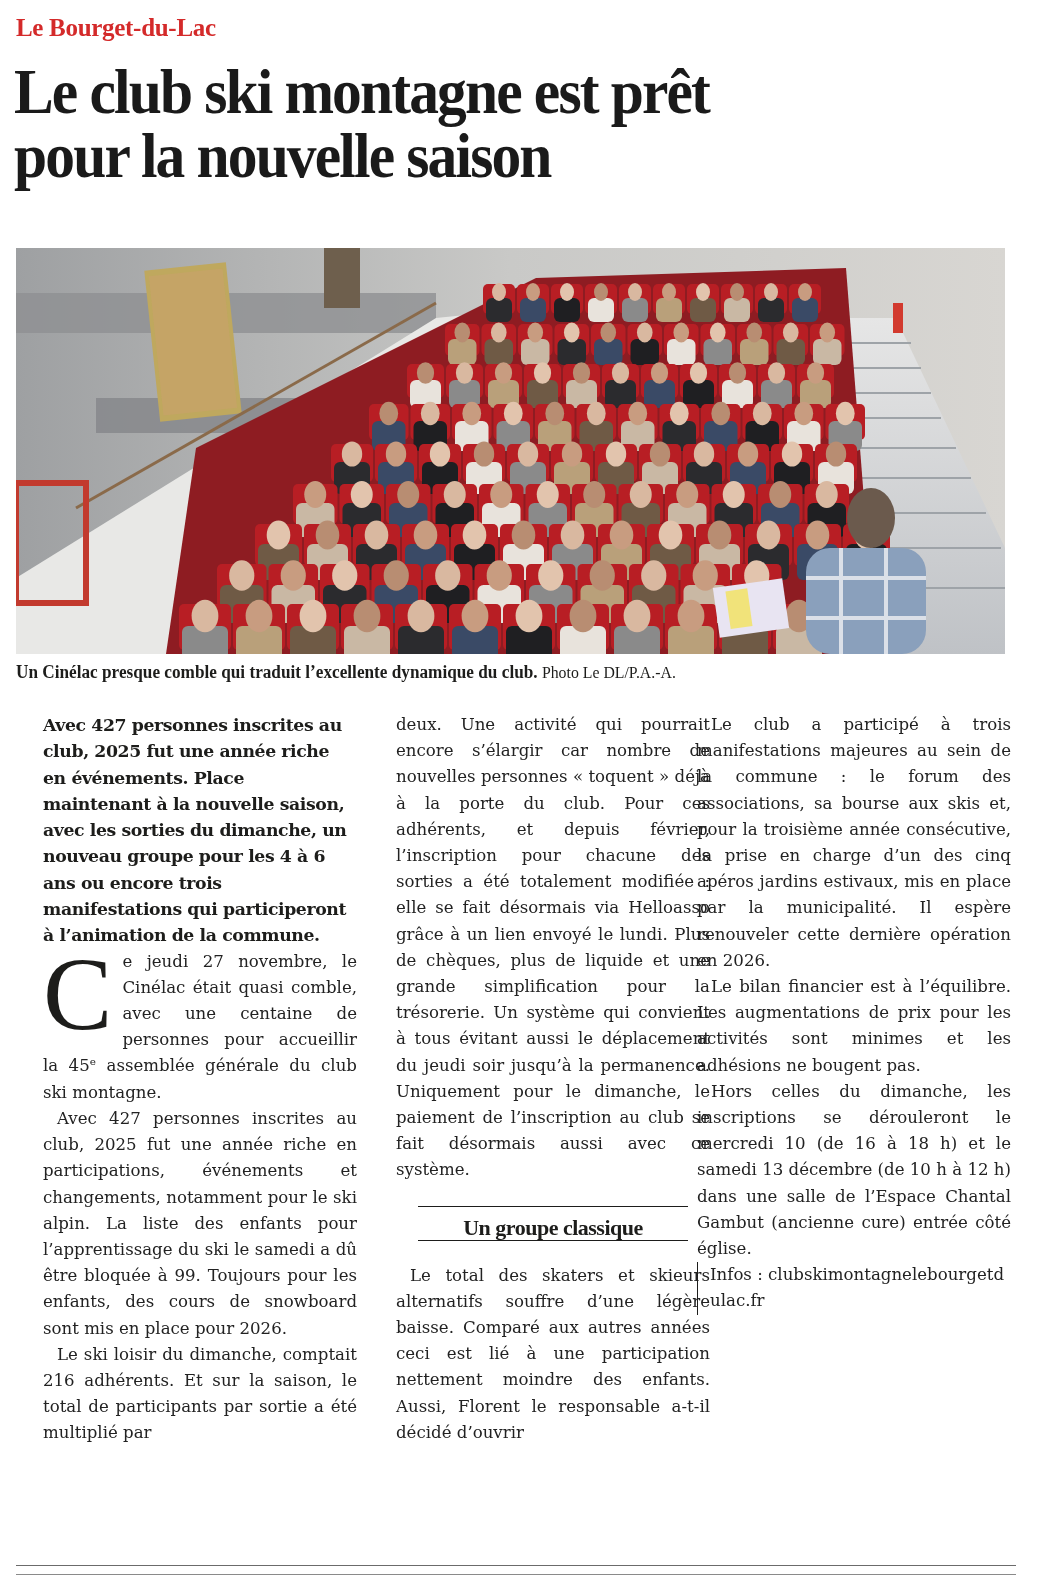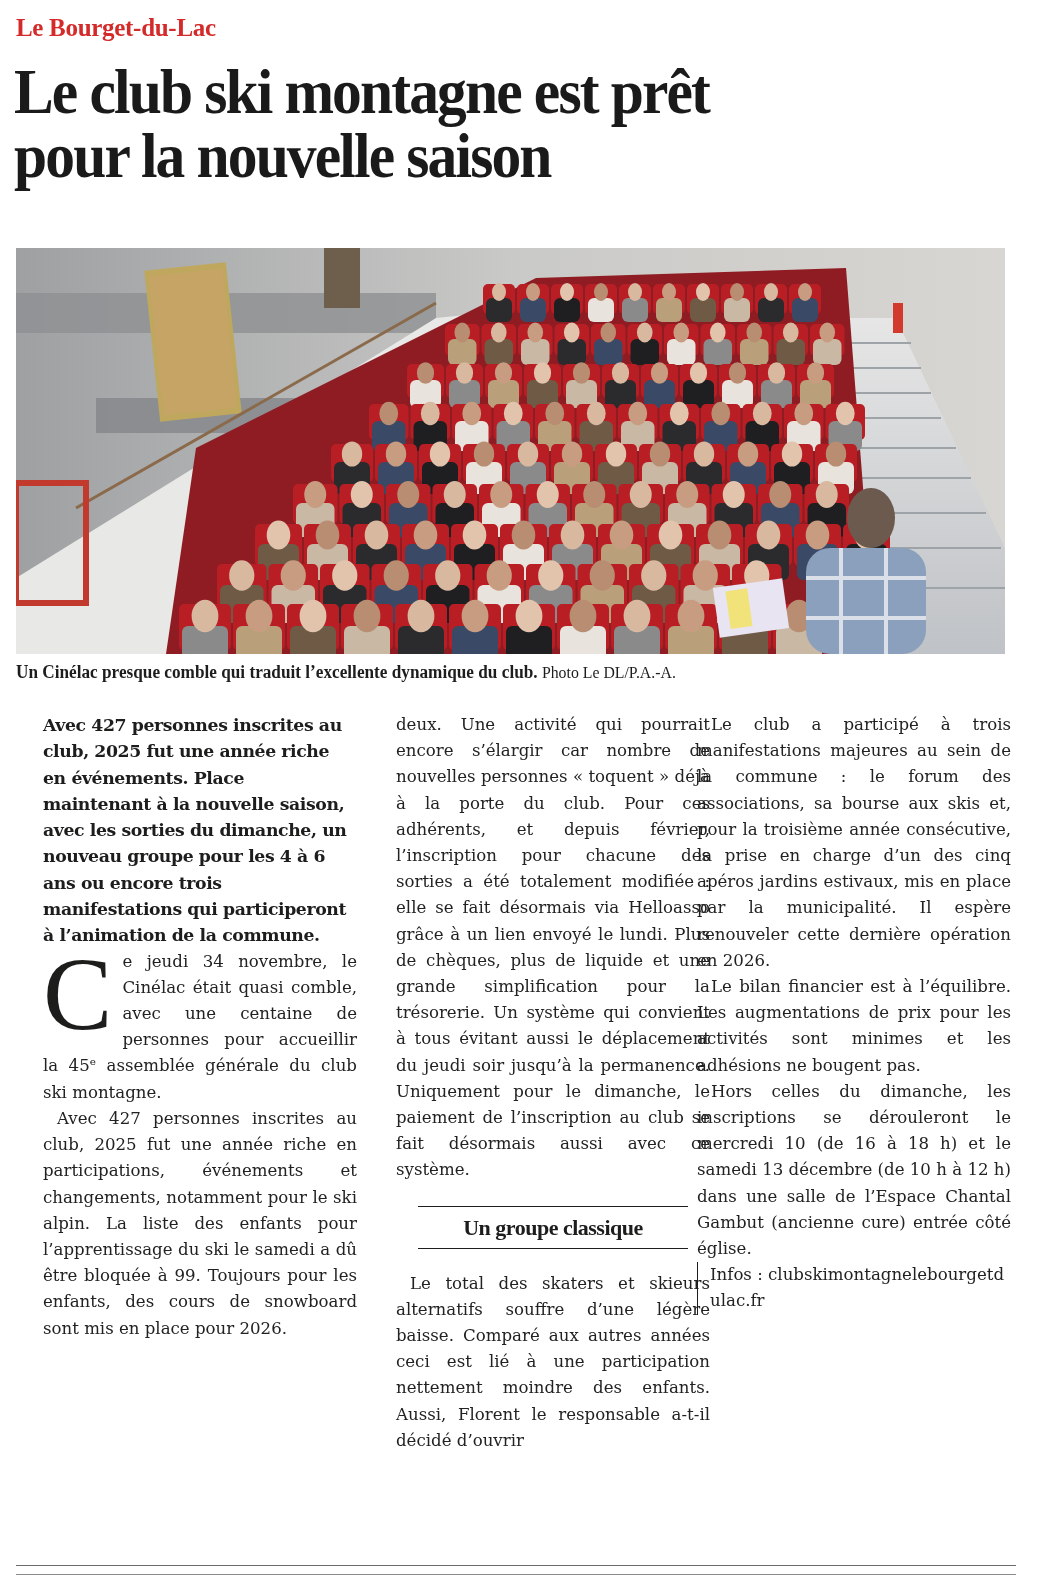--- a/index.html
+++ b/index.html
@@ -41,21 +41,21 @@
     color: #1d1d1b; text-align: left; letter-spacing: -0.4px; margin: 0 0 20px 0;
   }
   .col p { margin: 0; }
   .col p.indent { text-indent: 14px; }
   .dropcap {
     float: left; font-family: "Liberation Serif", serif; font-size: 104px; line-height: 78px;
     margin: 6px 10px 0 0; color: #1d1d1b; height: 78px;
   }
   .subhead {
     margin: 22px 22px 22px 22px; border-top: 1.5px solid #1d1d1b; border-bottom: 1.5px solid #1d1d1b;
-    padding: 8px 0 8px 0; text-align: center;
+    padding: 8px 0 0 0; text-align: center;
     font-family: "Liberation Serif", serif; font-weight: bold; font-size: 22px; line-height: 25px; color: #1d1d1b;
     letter-spacing: -0.5px;
   }
   .byline { font-weight: bold; margin-top: 0; }
   .byline .bullet { font-size: 13px; vertical-align: 2px; margin-right: 3px; }
   .infos { border-left: 1.5px solid #1d1d1b; padding-left: 12px; margin-top: 4px; text-align: left; }
   .rule { position: absolute; left: 16px; width: 1000px; height: 0; border-top: 1.5px solid #6b6b6b; }
   .rule1 { top: 1565px; }
   .rule2 { top: 1574px; border-top-color: #8a8a8a; }
 </style>
@@ -434,22 +434,23 @@
   </svg>
 </div>
 
 <div class="caption">
   <span class="cap-text">Un Cinélac presque comble qui traduit l’excellente dynamique du club.</span>
   <span class="credit">Photo Le DL/P.A.-A.</span>
 </div>
 
 <div class="col col1">
   <p class="lead">Avec 427 personnes inscrites au club, 2025 fut une année riche en événements. Place maintenant à la nouvelle saison, avec les sorties du dimanche, un nouveau groupe pour les 4 à 6 ans ou encore trois manifestations qui participeront à l’animation de la commune.</p>
-  <p><span class="dropcap">C</span><span>e jeudi 34 novembre, le Cinélac était quasi comble, avec une centaine de personnes pour accueillir la 45ᵉ assemblée générale du club ski montagne.</span></p>
+  <p><span class="dropcap">C</span><span>e jeudi 27 novembre, le Cinélac était quasi comble, avec une centaine de personnes pour accueillir la 45ᵉ assemblée générale du club ski montagne.</span></p>
   <p class="indent">Avec 427 personnes inscrites au club, 2025 fut une année riche en participations, événements et changements, notamment pour le ski alpin. La liste des enfants pour l’apprentissage du ski le samedi a dû être bloquée à 99. Toujours pour les enfants, des cours de snowboard sont mis en place pour 2026.</p>
+  <p class="indent">Le ski loisir du dimanche, comptait 216 adhérents. Et sur la saison, le total de participants par sortie a été multiplié par</p>
 </div>
 
 <div class="col col2">
   <p>deux. Une activité qui pourrait encore s’élargir car nombre de nouvelles personnes « toquent » déjà à la porte du club. Pour ces adhérents, et depuis février, l’inscription pour chacune des sorties a été totalement modifiée : elle se fait désormais via Helloasso grâce à un lien envoyé le lundi. Plus de chèques, plus de liquide et une grande simplification pour la trésorerie. Un système qui convient à tous évitant aussi le déplacement du jeudi soir jusqu’à la permanence. Uniquement pour le dimanche, le paiement de l’inscription au club se fait désormais aussi avec ce système.</p>
   <div class="subhead">
     <div>Un groupe classique</div>
   </div>
   <p class="indent">Le total des skaters et skieurs alternatifs souffre d’une légère baisse. Comparé aux autres années ceci est lié à une participation nettement moindre des enfants. Aussi, Florent le responsable a-t-il décidé d’ouvrir</p>
 </div>
 

